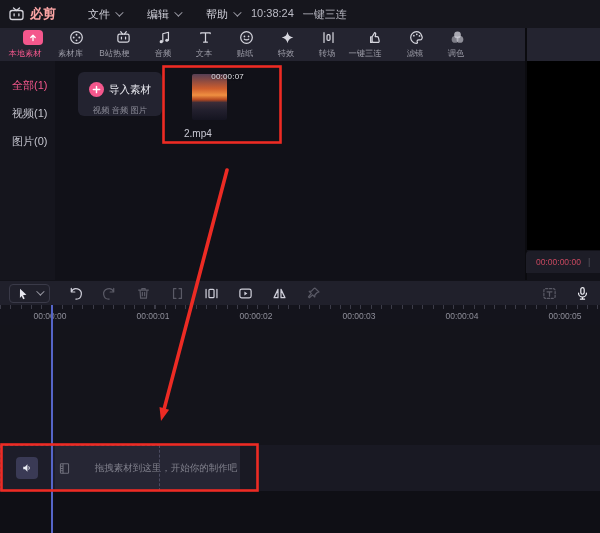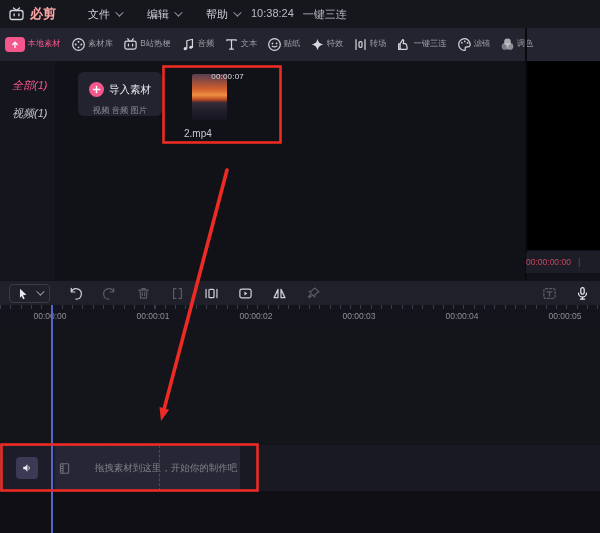--- a/index.html
+++ b/index.html
@@ -19,35 +19,35 @@
   .logo .appname { font-size:13px; font-weight:bold; color:#fca5a5; }
   .menu-item { display:flex; align-items:center; gap:5px; margin-left:26px;
     font-size:11px; color:#cfcfd8; cursor:default; }
   .chev { width:6px; height:6px; border-right:1.2px solid #9a9aa4; border-bottom:1.2px solid #9a9aa4;
     transform:rotate(45deg) translateY(-2px); display:inline-block; }
   .clockbox { display:flex; gap:9px; margin-left:12px; font-size:11px; color:#bcbcc6; }
 
   
   .toolbar { position:absolute; left:0; top:28px; width:600px; height:33px;
     background:#242430; display:flex; align-items:center; gap:9px; padding-left:5px; }
-  .tb-item { display:flex; flex-direction:row; align-items:flex-start; justify-content:center;
+  .tb-item { display:flex; flex-direction:column; align-items:flex-end; justify-content:center;
     min-width:32px; gap:1px; cursor:pointer; }
   .tb-item .lbl { font-size:9px; color:#9b9ba6; white-space:nowrap; transform:scale(.92); }
   .tb-item.active .lbl { color:#f4578c; }
   .tb-ic { height:16px; display:flex; align-items:center; justify-content:center; color:#d6d6de; }
   .local-badge { width:20px; height:15px; background:#f4578c; border-radius:4px;
     display:flex; align-items:center; justify-content:center; color:#fff; }
 
   .panel-divider { position:absolute; left:525px; top:28px; width:2px; height:252px; background:#0b0b0f; }
 
   
   .sidebar { position:absolute; left:0; top:61px; width:55px; height:219px;
     background:#15151d; padding-top:10px; }
   .sb-item { height:28px; line-height:28px; padding-left:12px; font-size:11px;
-    color:#c3c3cd; cursor:pointer; white-space:nowrap;font-style:italic; }
+    color:#c3c3cd; cursor:pointer; white-space:nowrap; }
   .sb-item.active { color:#f4578c; }
 
   
   .media { position:absolute; left:55px; top:61px; width:470px; height:219px; background:#111118; }
   .import-card { position:absolute; left:23px; top:11px; width:84px; height:44px;
     background:#232330; border-radius:6px; cursor:pointer; }
   .import-row { display:flex; align-items:center; justify-content:center; gap:5px; margin-top:10px; }
   .plus-circle { width:15px; height:15px; border-radius:50%; background:#f4578c;
     display:flex; align-items:center; justify-content:center; }
   .import-label { font-size:10.5px; color:#ececf2; }
@@ -56,21 +56,21 @@
   .clip-cell { position:absolute; left:113px; top:11px; width:80px; height:72px; cursor:pointer; }
   .thumb { position:absolute; left:24px; top:2px; width:35px; height:46px; border-radius:2px;
     background:linear-gradient(180deg,#564055 0%,#8a4a42 14%,#cf5e2d 32%,#ef8f41 46%,#b3471f 56%,#3a2c38 62%,#23202e 78%,#141420 100%); }
   .clip-duration { position:absolute; right:4px; top:0px; font-size:8px; color:#e2e2e8;
     text-shadow:0 0 2px #000; letter-spacing:.2px; }
   .clip-name { position:absolute; left:16px; top:56px; font-size:10px; color:#c9c9d3; }
 
   
   .preview { position:absolute; left:527px; top:61px; width:73px; height:189px; background:#000; }
   .preview-bar { position:absolute; left:526px; top:251px; width:74px; height:22px;
-    background:#1d1d27; border-radius:4px 0 0 0; display:flex; align-items:center; gap:7px; }
+    background:#1d1d27; border-radius:4px 0 0 0; display:flex; align-items:center; padding-left:10px; gap:7px; }
   .timecode { font-size:8.5px; color:#c7485f; }
   .tc-sep { font-size:9px; color:#56565f; }
 
   
   .tl-toolbar { position:absolute; left:0; top:281px; width:600px; height:24px;
     background:#20202b; display:flex; align-items:center; padding:0 9px; }
   .tool-box { display:flex; align-items:center; gap:7px; padding:2px 7px;
     border:1px solid #3a3a48; border-radius:4px; color:#e6e6ee; cursor:pointer; }
   .tl-ic { width:17px; height:17px; margin-left:17px; display:flex; align-items:center;
     justify-content:center; color:#cfcfda; cursor:pointer; }
@@ -248,20 +248,21 @@
       </span>
       <span class="lbl">调色</span>
     </div>
   </div>
 
   <div class="panel-divider"></div>
 
   <div class="sidebar">
     <div class="sb-item active">全部(1)</div>
     <div class="sb-item">视频(1)</div>
+    <div class="sb-item">图片(0)</div>
   </div>
 
   <div class="media">
     <div class="import-card">
       <div class="import-row">
         <span class="plus-circle">
           <svg class="ic" width="9" height="9" viewBox="0 0 10 10" style="stroke:#fff;stroke-width:1.6">
               <path d="M5 1.5v7M1.5 5h7"></path>
             </svg>
         </span>

